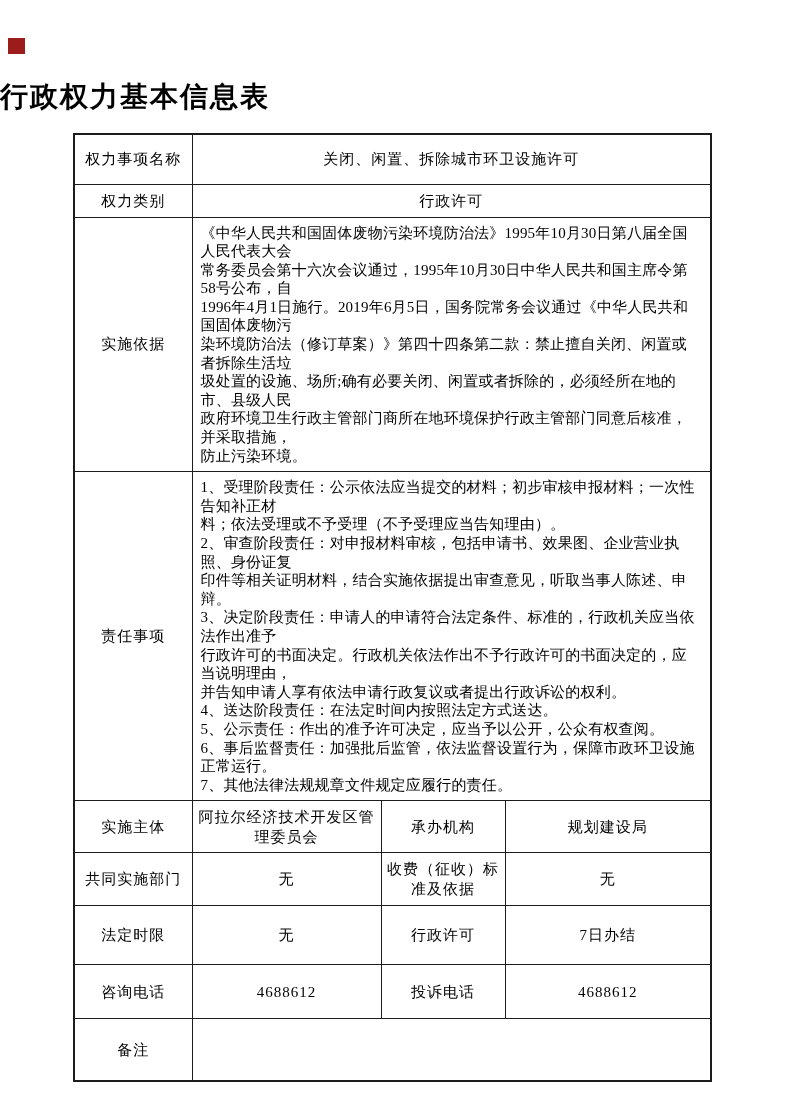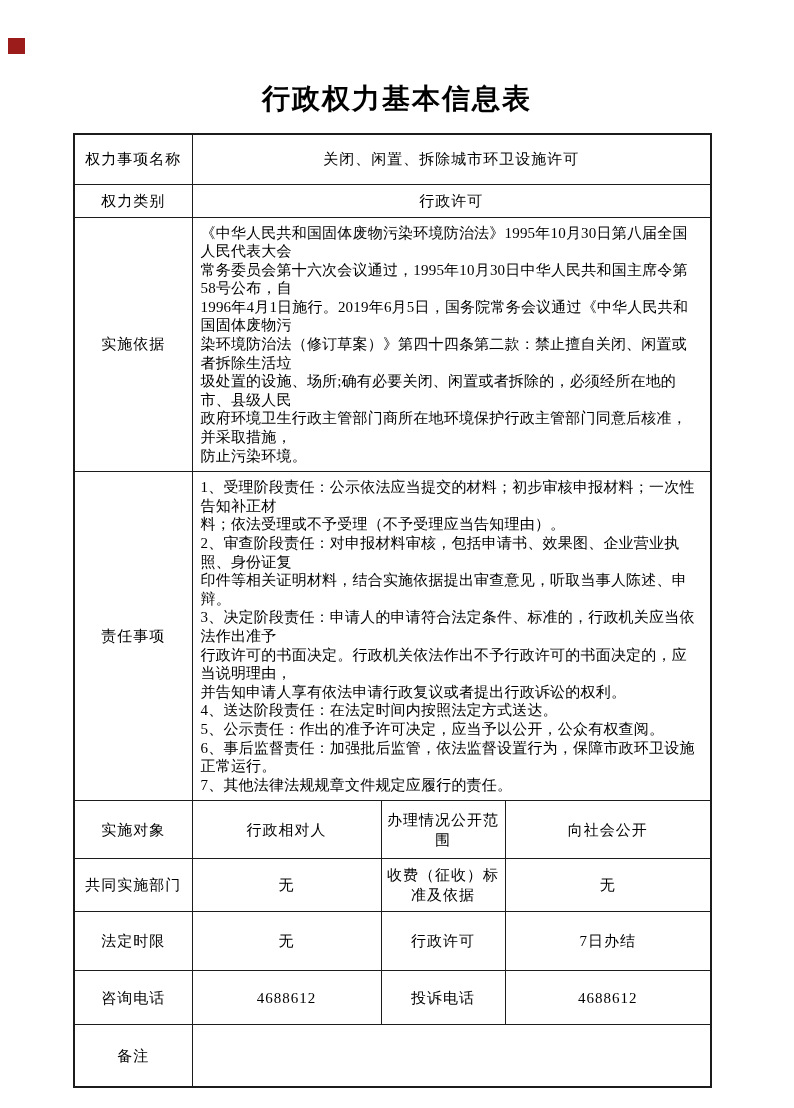--- a/index.html
+++ b/index.html
@@ -17,26 +17,26 @@
   }
   .red-marker {
     position: absolute;
     left: 8px;
     top: 38px;
     width: 17px;
     height: 16px;
   }
   .doc-title {
     margin: 84px 0 0 0;
-    text-align: center;
+    text-align: left;
     font-size: 28px;
     font-weight: bold;
     letter-spacing: 2px;
     line-height: 1.1;
-    font-family: Liberation Sans, sans-serif;
+    font-family: Liberation Mono, monospace;
   }
   table.info-table {
     position: absolute;
     left: 73px;
     top: 133px;
     width: 637px;
     border-collapse: collapse;
     table-layout: fixed;
   }
   .info-table td {
@@ -109,25 +109,25 @@
 2、审查阶段责任：对申报材料审核，包括申请书、效果图、企业营业执照、身份证复
 印件等相关证明材料，结合实施依据提出审查意见，听取当事人陈述、申辩。
 3、决定阶段责任：申请人的申请符合法定条件、标准的，行政机关应当依法作出准予
 行政许可的书面决定。行政机关依法作出不予行政许可的书面决定的，应当说明理由，
 并告知申请人享有依法申请行政复议或者提出行政诉讼的权利。
 4、送达阶段责任：在法定时间内按照法定方式送达。
 5、公示责任：作出的准予许可决定，应当予以公开，公众有权查阅。
 6、事后监督责任：加强批后监管，依法监督设置行为，保障市政环卫设施正常运行。
 7、其他法律法规规章文件规定应履行的责任。</td>
     </tr>
-    <tr class="r-target">
-      <td>实施对象</td>
-      <td>行政相对人</td>
-      <td>办理情况公开范围</td>
-      <td>向社会公开</td>
+    <tr class="r-subject">
+      <td>实施主体</td>
+      <td>阿拉尔经济技术开发区管理委员会</td>
+      <td>承办机构</td>
+      <td>规划建设局</td>
     </tr>
     <tr class="r-joint">
       <td>共同实施部门</td>
       <td>无</td>
       <td>收费（征收）标准及依据</td>
       <td>无</td>
     </tr>
     <tr class="r-deadline">
       <td>法定时限</td>
       <td>无</td>

